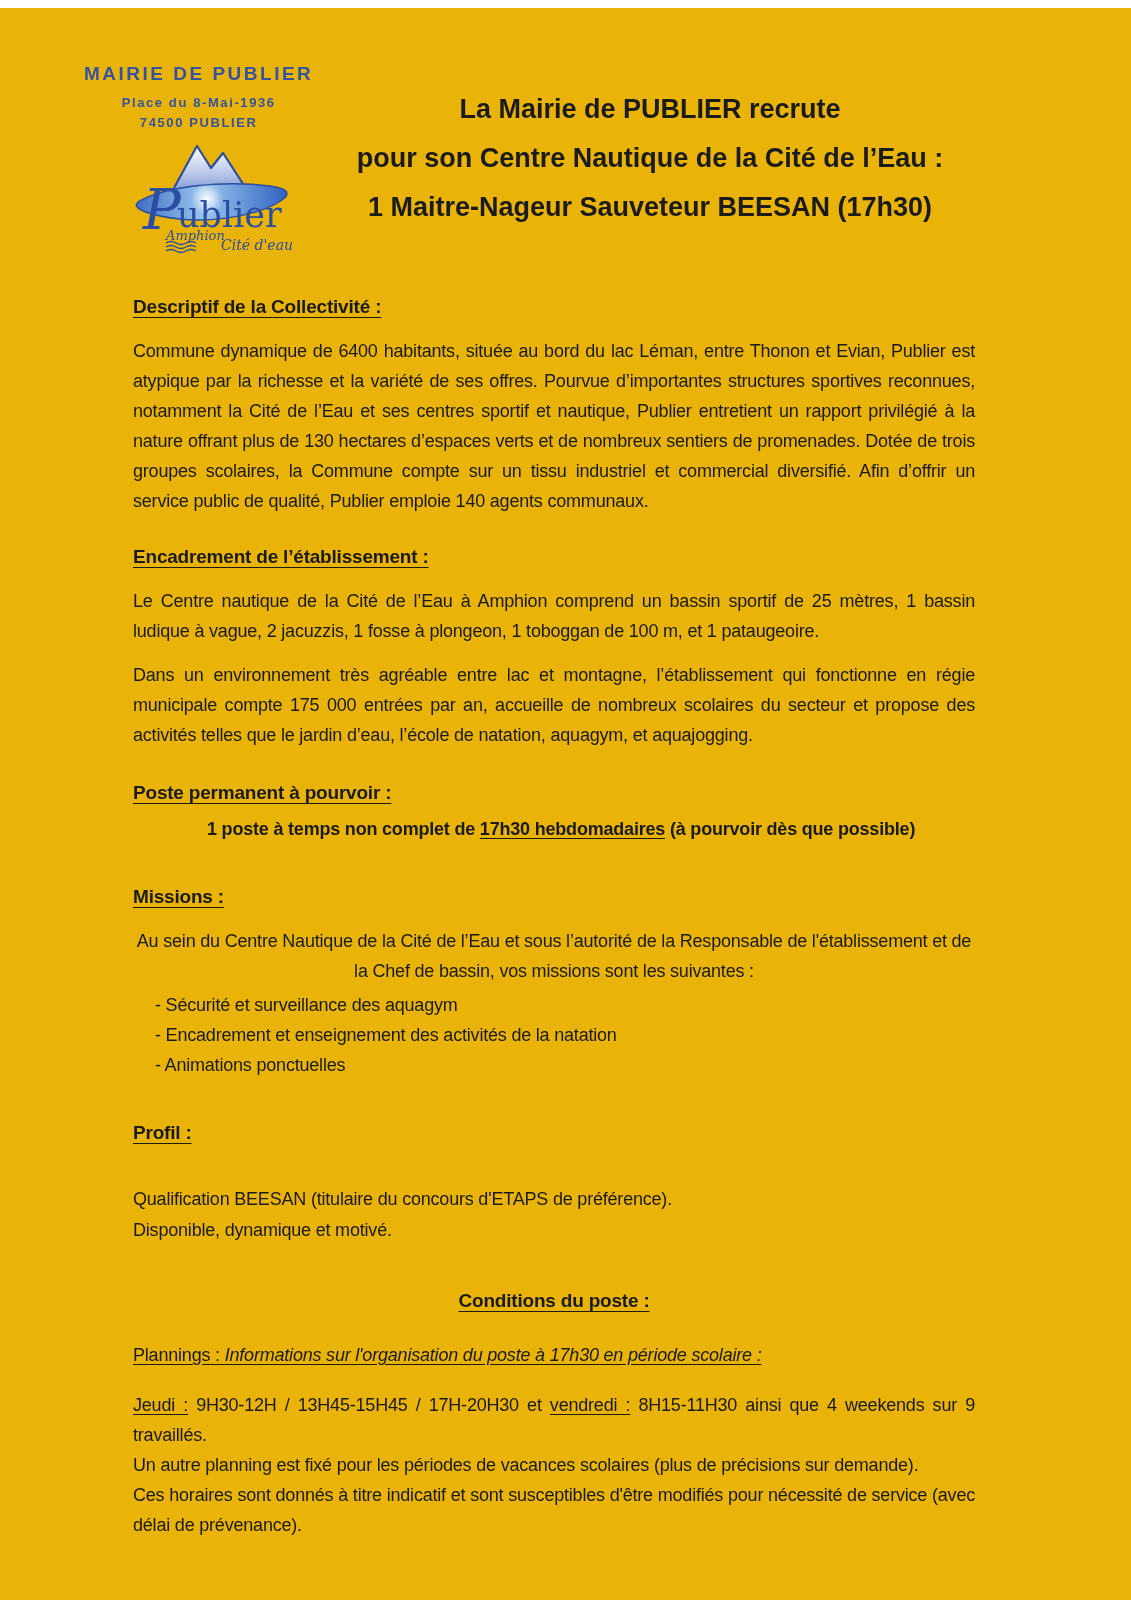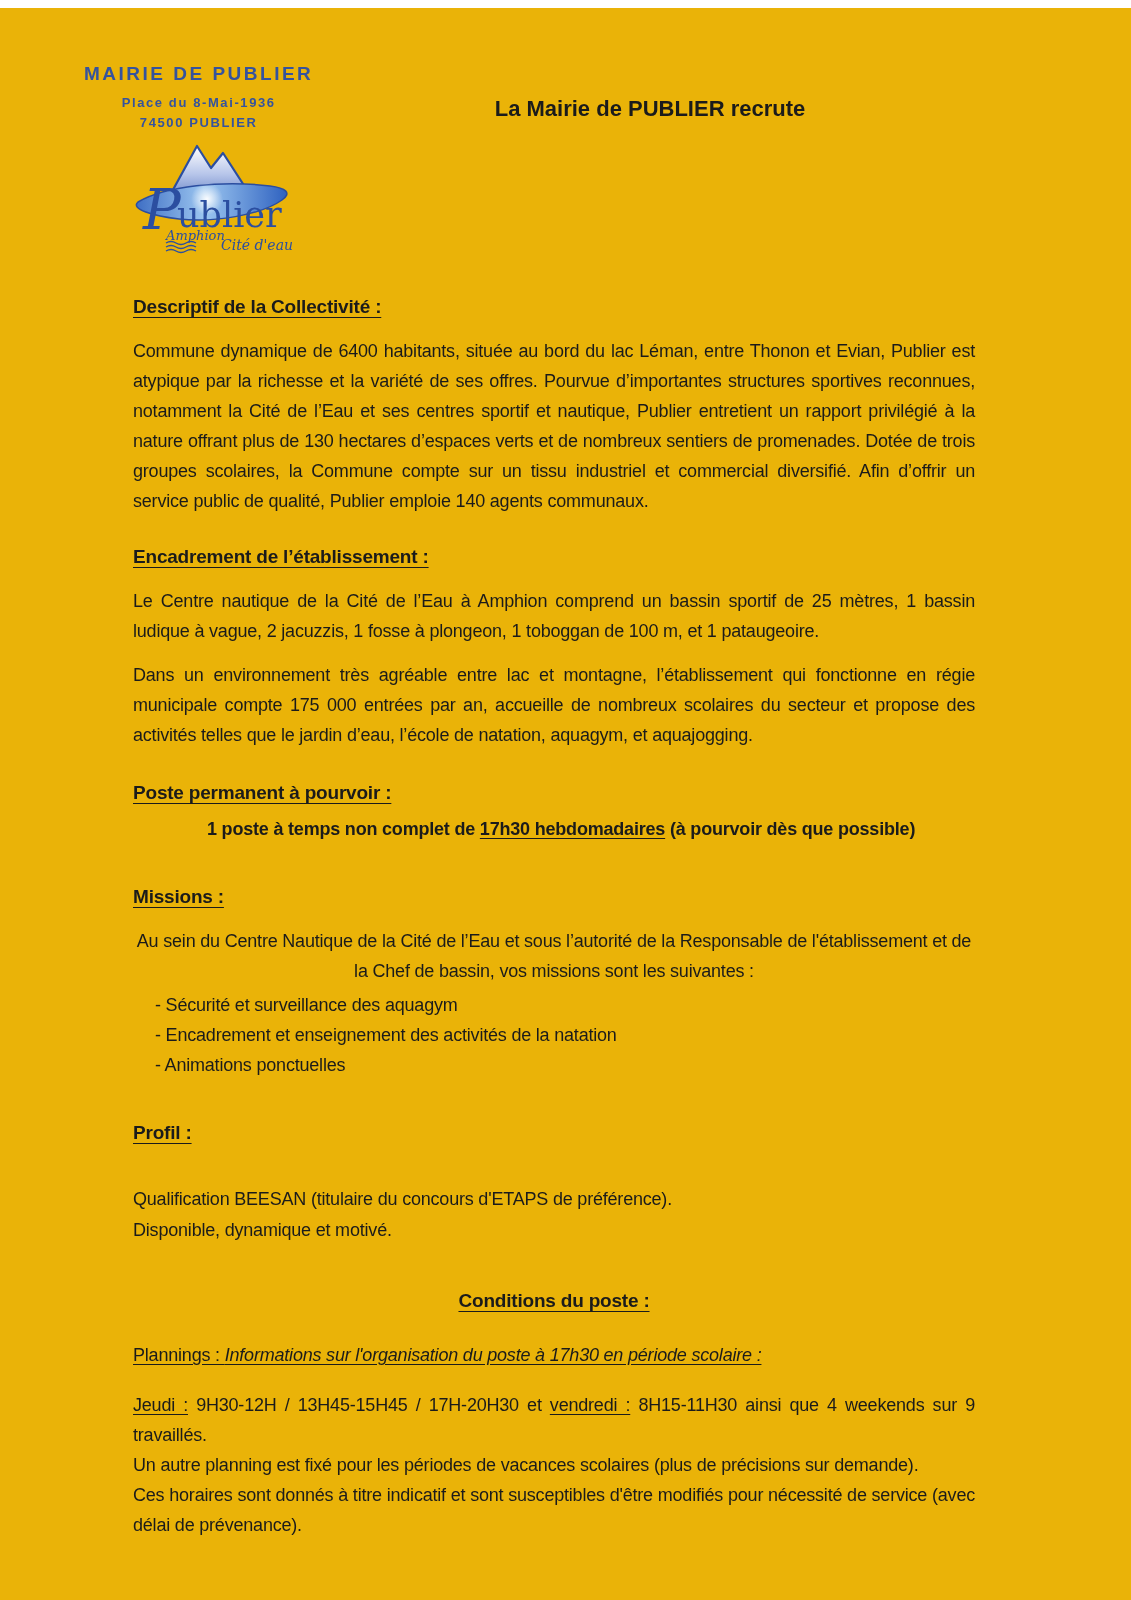--- a/index.html
+++ b/index.html
@@ -27,21 +27,21 @@
     color: #35539e; margin-top: 5px; white-space: nowrap;
   }
   .org-addr.first { margin-top: 10px; }
   .logo-wrap { position: absolute; left: 133px; top: 126px; }
 
   .titles {
     position: absolute; left: 350px; top: 90px; width: 600px;
     text-align: center;
   }
   .t-line {
-    font-size: 22px; font-weight: bold; line-height: 22px;
+    font-size: 27px; font-weight: bold; line-height: 22px;
     margin-bottom: 27px; white-space: nowrap;
   }
 
   
   .content {
     padding: 0 156px 0 133px;
     font-size: 18px;
     letter-spacing: -0.2px;
     line-height: 30px;
   }
@@ -119,20 +119,22 @@
           <path d="M33,109 q5,-3 10,0 t10,0 t10,0"></path>
           <path d="M33,113 q5,-3 10,0 t10,0 t10,0"></path>
           <path d="M33,117 q5,-3 10,0 t10,0 t10,0"></path>
         </g>
         <text class="lg-serif" x="88" y="116" font-size="14" font-style="italic">Cité d'eau</text>
       </svg>
     </div>
 
     <div class="titles">
       <div class="t-line">La Mairie de PUBLIER recrute</div>
+      <div class="t-line">pour son Centre Nautique de la Cité de l’Eau :</div>
+      <div class="t-line">1 Maitre-Nageur Sauveteur BEESAN (17h30)</div>
     </div>
   </header>
 
   <main class="content">
 
     <section>
       <h2 class="sec-h h-collectivite">Descriptif de la Collectivité :</h2>
       <p class="just p-collectivite">Commune dynamique de 6400 habitants, située au bord du lac Léman, entre Thonon et Evian, Publier est atypique par la richesse et la variété de ses offres. Pourvue d’importantes structures sportives reconnues, notamment la Cité de l’Eau et ses centres sportif et nautique, Publier entretient un rapport privilégié à la nature offrant plus de 130 hectares d’espaces verts et de nombreux sentiers de promenades. Dotée de trois groupes scolaires, la Commune compte sur un tissu industriel et commercial diversifié. Afin d’offrir un service public de qualité, Publier emploie 140 agents communaux.</p>
     </section>
 

